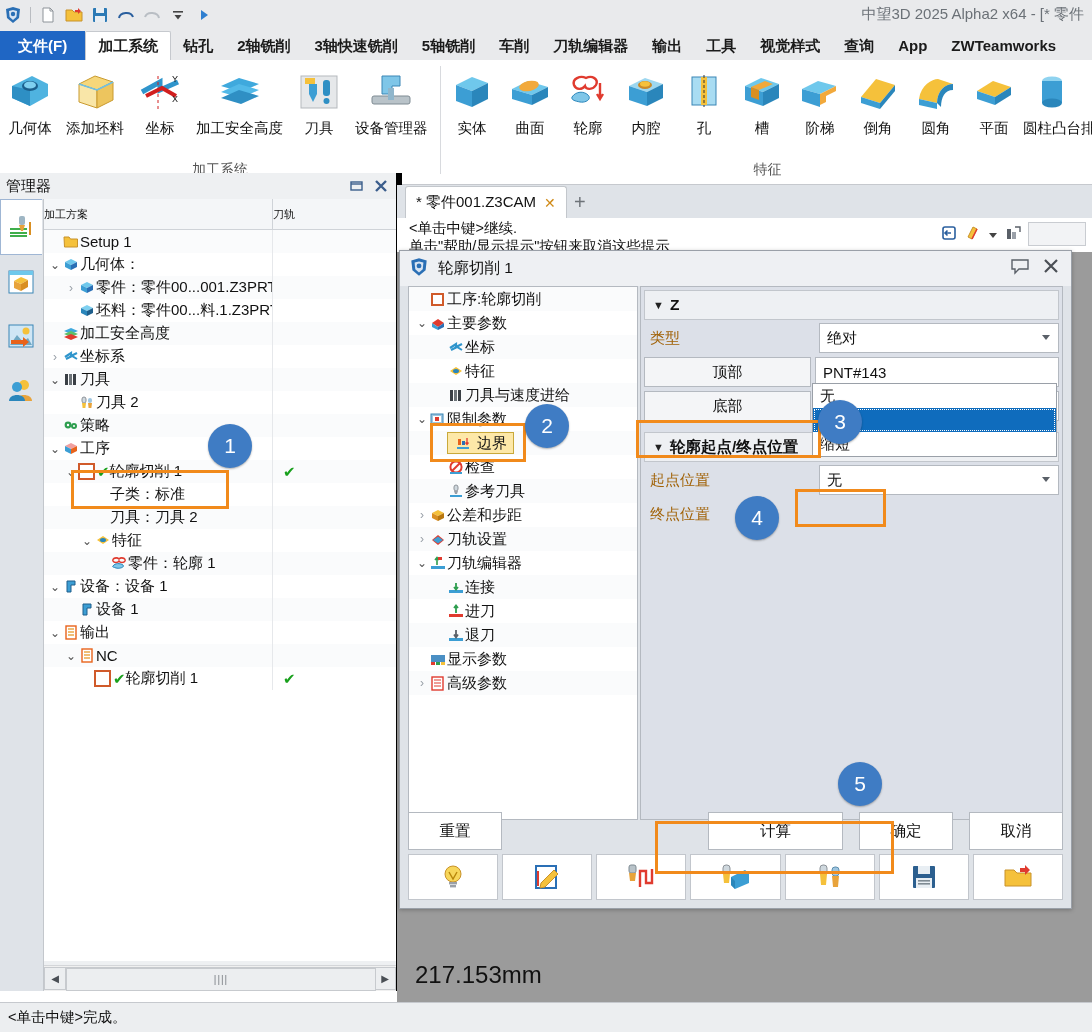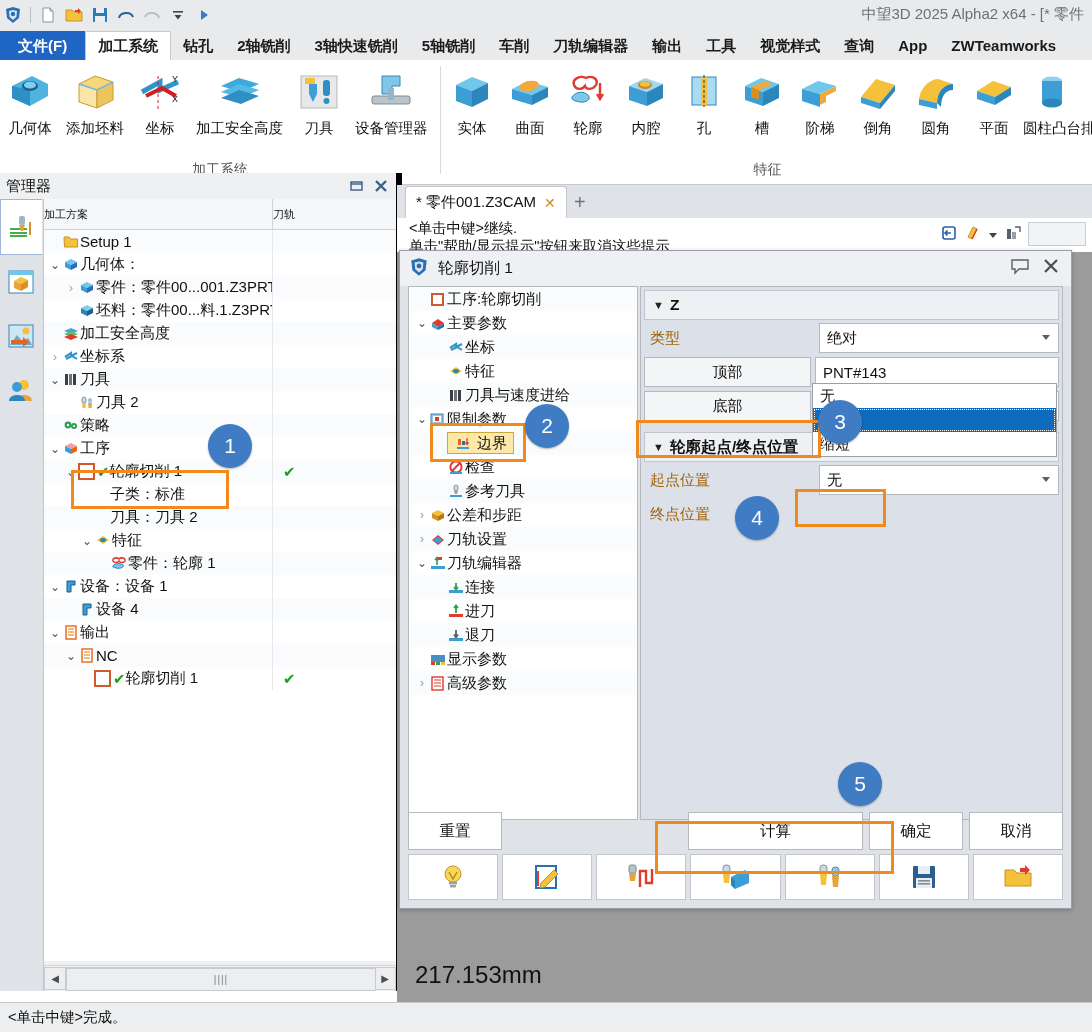--- a/index.html
+++ b/index.html
@@ -100,21 +100,21 @@
   .frow{display:flex;align-items:center;height:32px;margin:2px 3px 0 3px;gap:4px;}
   .flab{width:165px;font-size:15px;color:#a16207;padding-left:6px;}
   .fbtn{width:165px;height:28px;background:#f4f5f7;border:1px solid #b4b9c0;display:flex;align-items:center;justify-content:center;font-size:15px;}
   .fval{flex:1;height:28px;background:#fff;border:1px solid #b4b9c0;display:flex;align-items:center;padding-left:7px;font-size:15px;}
   .fsel{flex:1;height:28px;background:#fff;border:1px solid #b4b9c0;display:flex;align-items:center;padding-left:7px;font-size:15px;position:relative;}
   .fsel .caret{position:absolute;right:8px;top:11px;width:0;height:0;border-left:4px solid transparent;border-right:4px solid transparent;border-top:5px solid #5a6068;}
   .ddlist{position:absolute;background:#fff;border:1px solid #9aa0a8;z-index:40;}
   .ddopt{height:24px;display:flex;align-items:center;padding-left:7px;font-size:15px;color:#111;white-space:nowrap;}
   .ddopt.on{background:#0f6cbd;color:#fff;outline:1px dotted #fff;outline-offset:-2px;}
 
-  .dbtns{position:absolute;left:8px;right:8px;bottom:58px;height:38px;display:flex;gap:6px;}
+  .dbtns{position:absolute;left:8px;right:8px;bottom:58px;height:38px;display:flex;gap:16px;}
   .dbtn{height:36px;background:#fff;border:1px solid #b4b9c0;display:flex;align-items:center;justify-content:center;font-size:15.5px;}
   .dicons{position:absolute;left:8px;right:8px;bottom:8px;height:46px;display:flex;gap:4px;}
   .dicon{flex:1;background:#fff;border:1px solid #c2c6cc;display:flex;align-items:center;justify-content:center;}
 
   
   .statusbar{position:absolute;left:0;bottom:0;width:1092px;height:29px;background:#eceef0;border-top:1px solid #c6c9ce;
              display:flex;align-items:center;padding-left:8px;font-size:14.5px;color:#111;}
 
   
   .obox{position:absolute;border:3px solid #f18a1b;z-index:60;pointer-events:none;}
@@ -683,21 +683,21 @@
           </div>
           <div class="trow">
             <div class="tname">
               <span style="width:20px;flex:none;"></span>
               <span class="chev"></span>
               <span class="ticon">
                 <svg width="16" height="15" viewBox="0 0 16 15">
                   <path d="M4 2 L12 2 L12 6 L8 6 L8 13 L4 13 Z" fill="#3c9ed4" stroke="#1f5f8c"></path>
                 </svg>
               </span>
-              <span class="tlabel">设备 4</span>
+              <span class="tlabel">设备 1</span>
             </div>
             <div class="tval"></div>
           </div>
           <div class="trow">
             <div class="tname">
               <span style="width:4px;flex:none;"></span>
               <span class="chev"><span style="font-size:12px;color:#555;">⌄</span></span>
               <span class="ticon">
                 <svg width="16" height="15" viewBox="0 0 16 15">
                   <rect x="3" y="1" width="10" height="13" fill="#fff" stroke="#e8631b" stroke-width="1.4"></rect>

